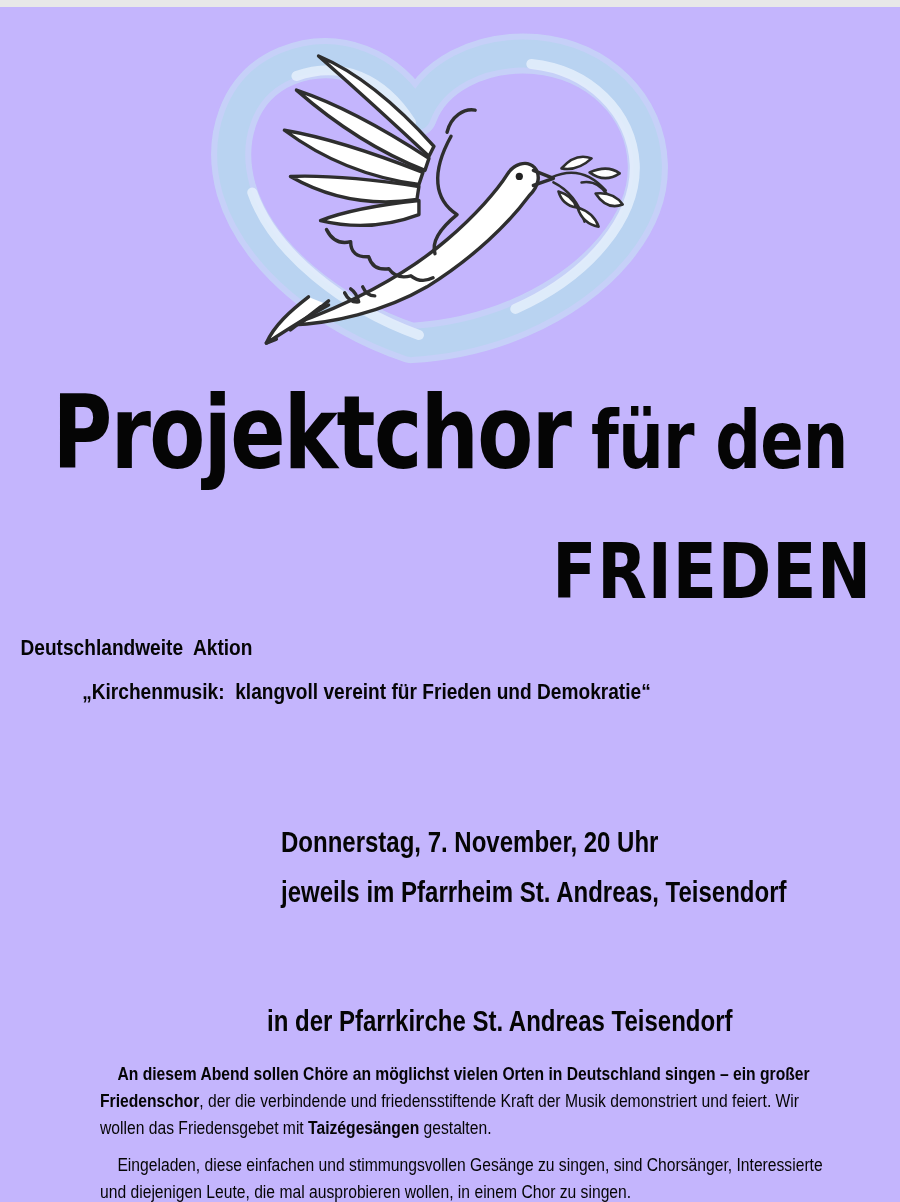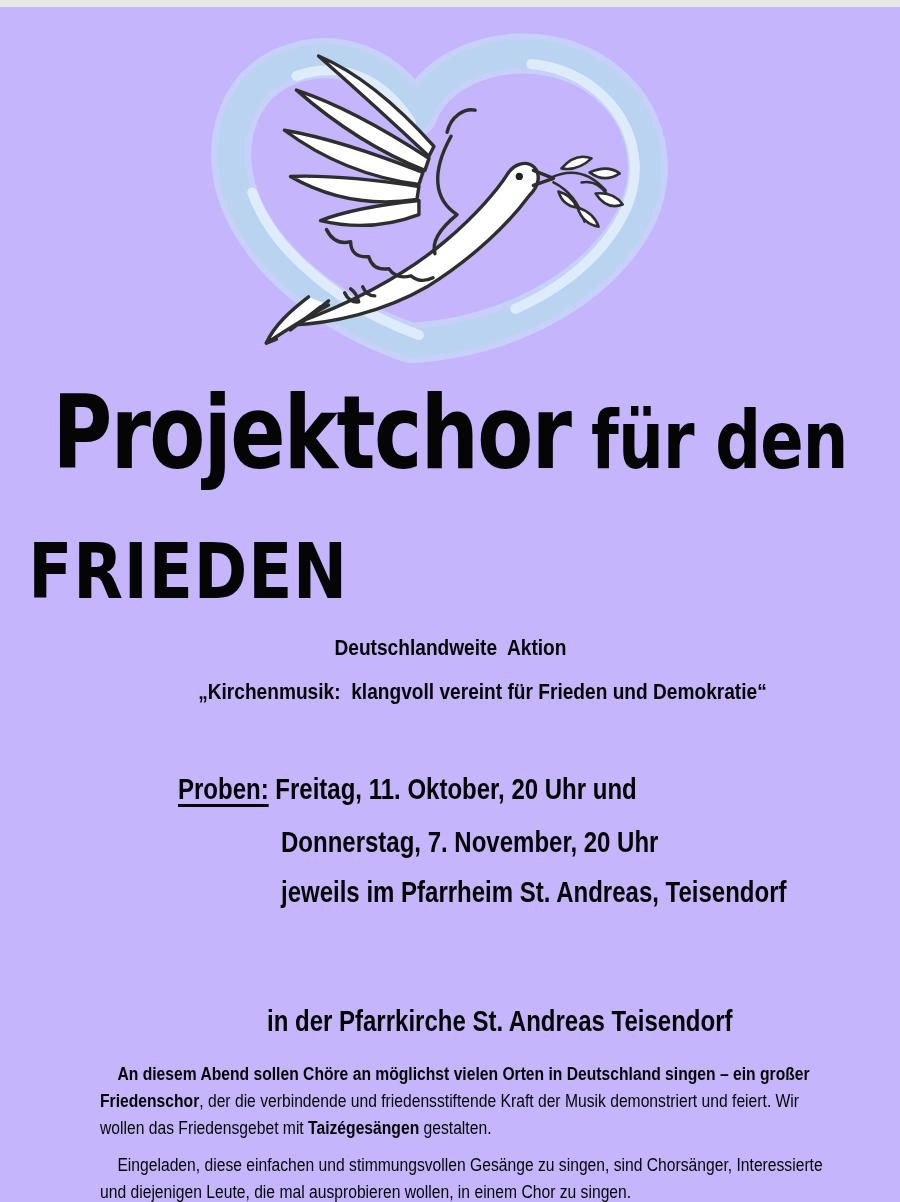--- a/index.html
+++ b/index.html
@@ -26,30 +26,30 @@
   }
   .title-main {
     font-family: "DejaVu Sans", sans-serif; font-weight: bold;
     font-size: 102px; line-height: 1; letter-spacing: -2px;
   }
   .title-suffix {
     font-family: "DejaVu Sans", sans-serif; font-weight: bold;
     font-size: 80px; line-height: 1; letter-spacing: -1px;
   }
   .title-line2 {
-    position: absolute; left: 0; top: 527px; width: 900px; text-align: left;
+    position: absolute; left: 0; top: 527px; width: 900px; text-align: right;
   }
   .title-line2 > span {
     display: inline-block; transform: scaleX(0.85); transform-origin: center top;
     font-family: "DejaVu Sans", sans-serif; font-weight: bold;
     font-size: 76px; line-height: 1; letter-spacing: 1px; white-space: pre;
   }
 
   
-  .center-line { position: absolute; left: 0; width: 900px; text-align: center; }
+  .center-line { position: absolute; left: 0; width: 900px; text-align: left; }
   .center-line > span {
     display: inline-block; transform: scaleX(0.85); transform-origin: center top;
     font-weight: bold; font-size: 22.5px; line-height: 1; white-space: pre;
   }
   .subtitle-1 { top: 630px; }
   .subtitle-2 { top: 674px; padding-left: 32px; }
 
   
   .ev { position: absolute; white-space: pre; }
   .ev > span.cond {
@@ -146,23 +146,20 @@
     <span>FRIEDEN</span>
   </div>
 
   <div class="center-line subtitle-1">
     <span>Deutschlandweite  Aktion</span>
   </div>
   <div class="center-line subtitle-2">
     <span>„Kirchenmusik:  klangvoll vereint für Frieden und Demokratie“</span>
   </div>
 
-  <div class="ev proben-1">
-    <span class="cond"><span class="lbl">Proben:</span><span> Freitag, 11. Oktober, 20 Uhr und</span></span>
-  </div>
   <div class="ev proben-2">
     <span class="cond">Donnerstag, 7. November, 20 Uhr</span>
   </div>
   <div class="ev proben-3">
     <span class="cond">jeweils im Pfarrheim St. Andreas, Teisendorf</span>
   </div>
 
   <div class="ev friedensgebet-2">
     <span class="cond">in der Pfarrkirche St. Andreas Teisendorf</span>
   </div>

